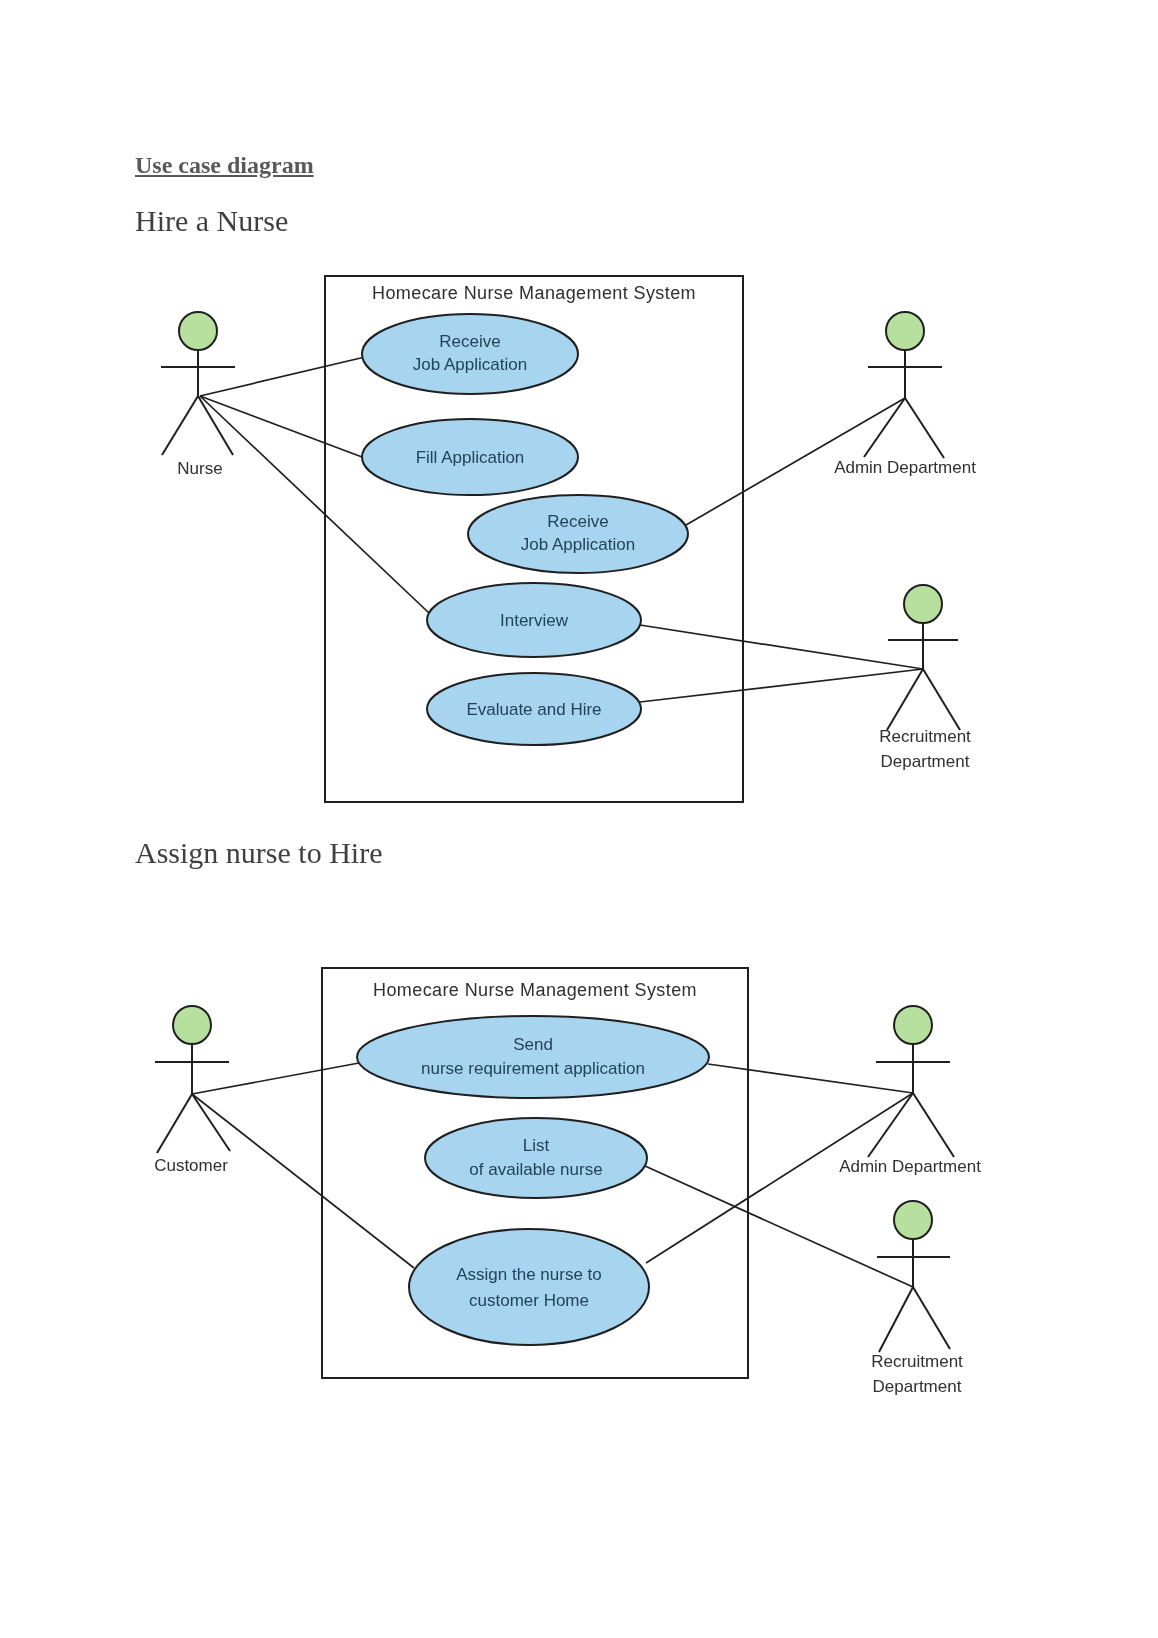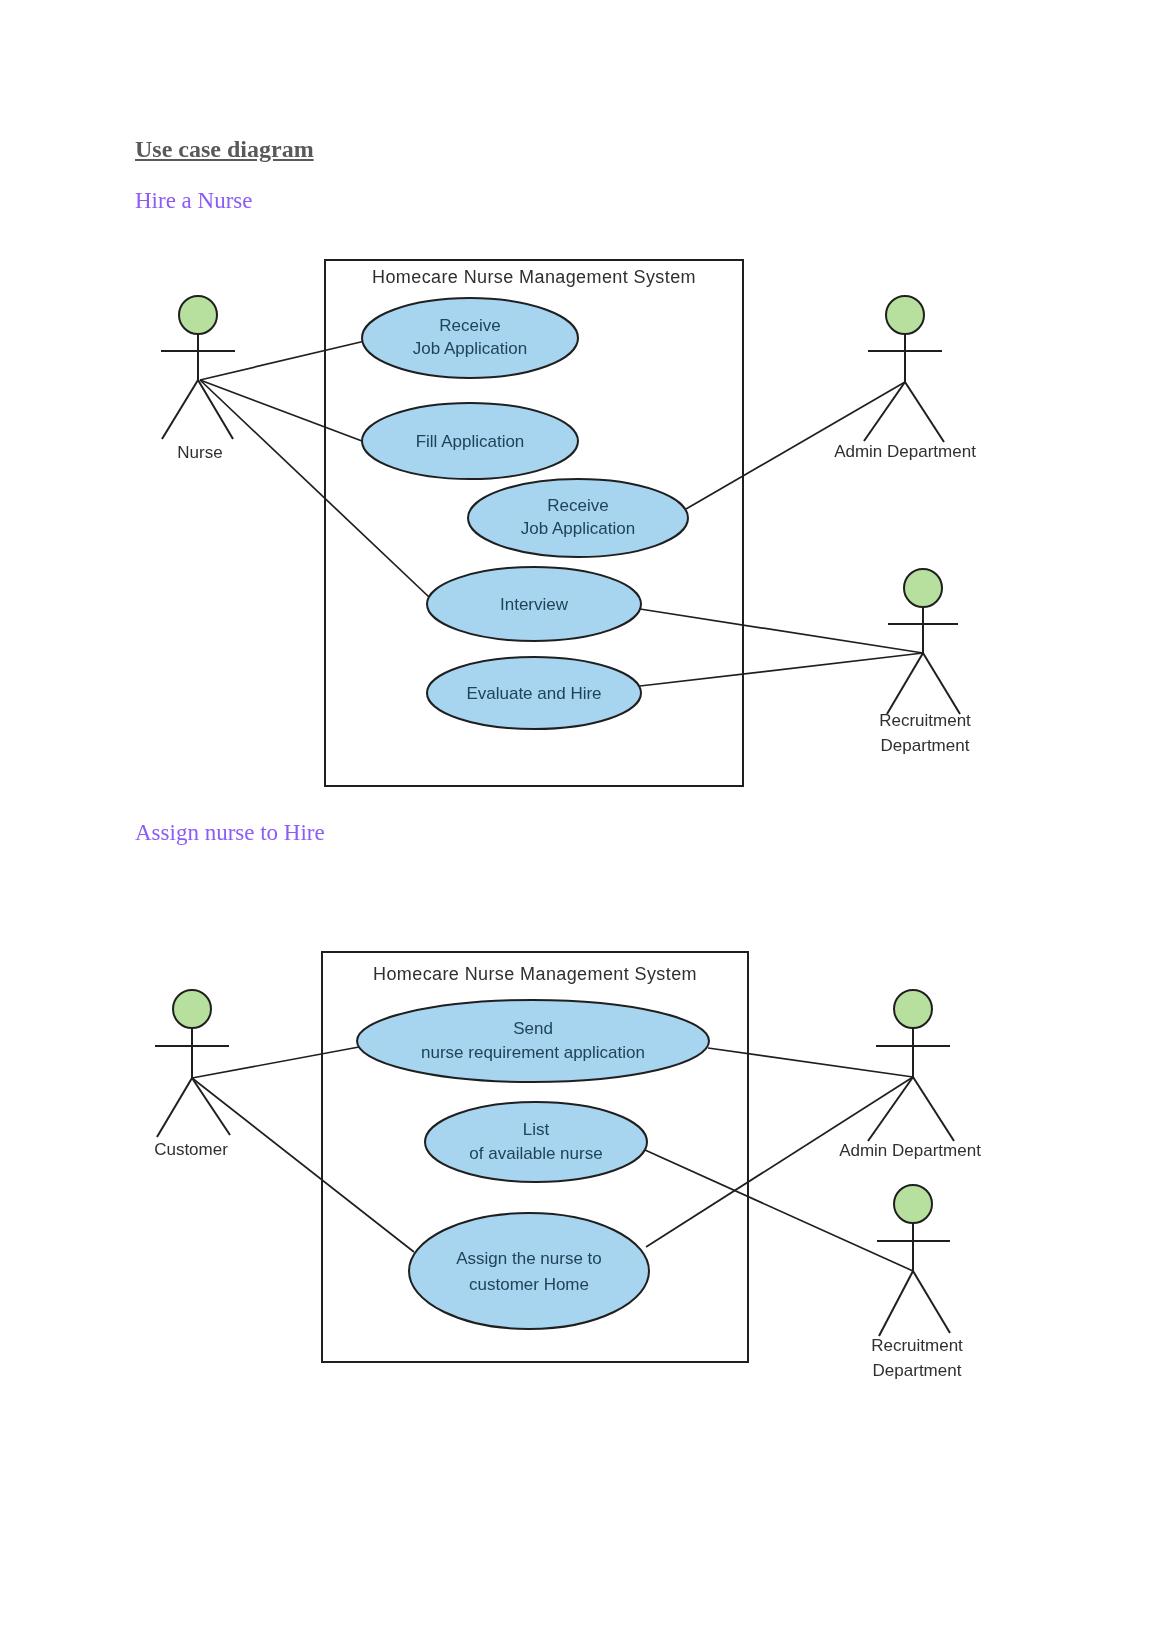--- a/index.html
+++ b/index.html
@@ -3,39 +3,40 @@
 <meta charset="utf-8">
 <style>
   html, body { margin: 0; padding: 0; background: #ffffff; }
   .page {
     position: relative;
     width: 1158px;
     height: 1430px;
     background: #ffffff;
     font-family: "Liberation Serif", serif;
     overflow: hidden;
+    margin-top: 16px;
   }
   .doc-title {
     position: absolute;
     left: 135px;
     top: 136px;
     margin: 0;
     font-size: 24px;
     font-weight: bold;
     color: #595959;
     text-decoration: underline;
     font-family: "Liberation Serif", serif;
   }
   .doc-sub {
     position: absolute;
     left: 135px;
     margin: 0;
-    font-size: 23px;
+    font-size: 30px;
     font-weight: normal;
-    color: #8b5cf6;
+    color: #404040;
     font-family: "Liberation Serif", serif;
   }
   #section1 { top: 188px; }
   #section2 { top: 820px; }
 
   svg.diagram-layer { position: absolute; left: 0; top: 0; }
 
   .sysbox { fill: none; stroke: #1f1f1f; stroke-width: 2; }
   .uc-ellipse { stroke: #1f1f1f; stroke-width: 2; }
   .assoc { stroke: #1f1f1f; stroke-width: 1.7; }

